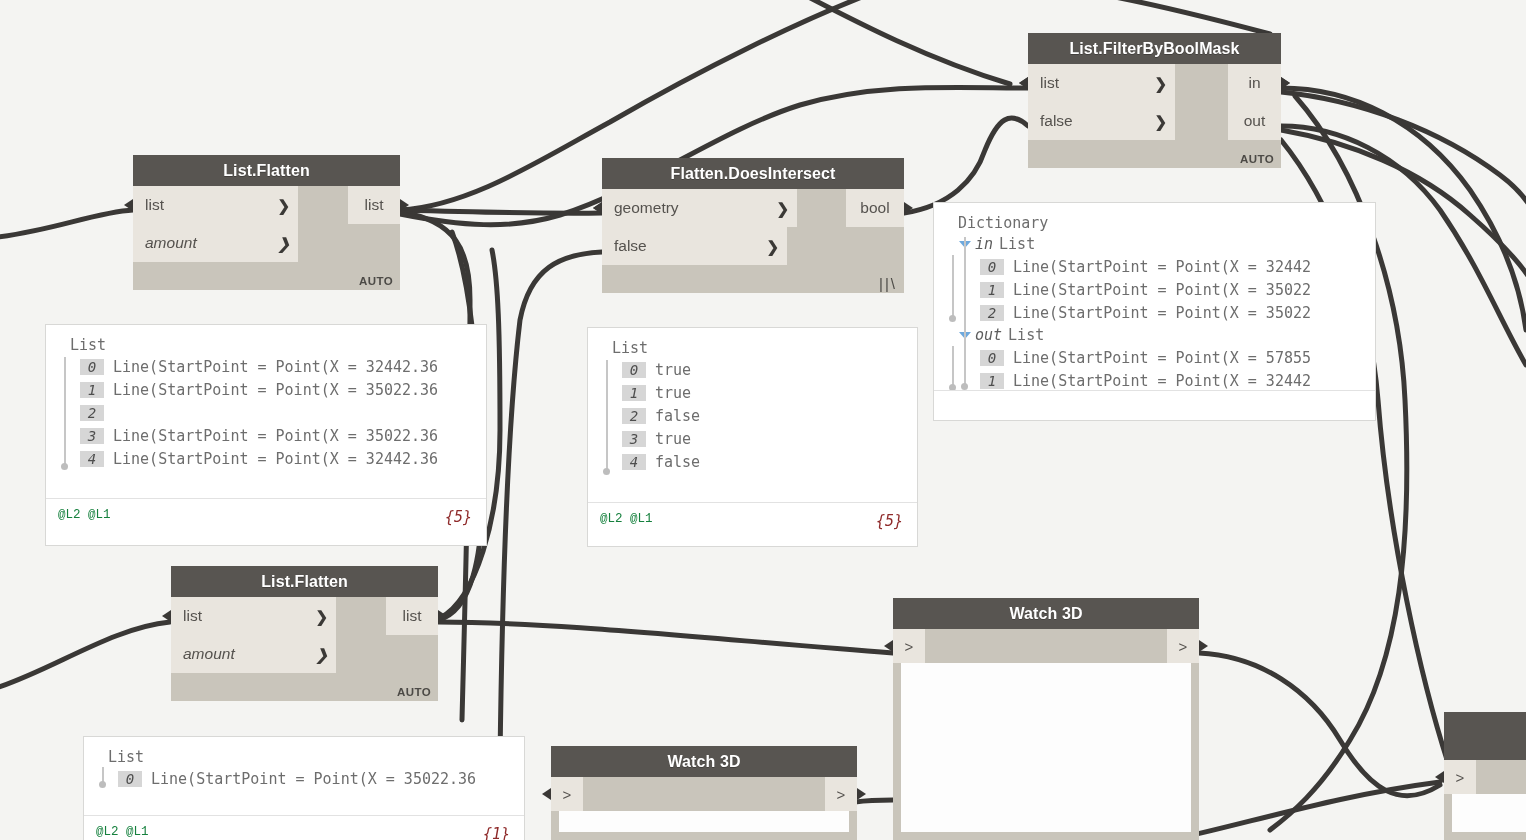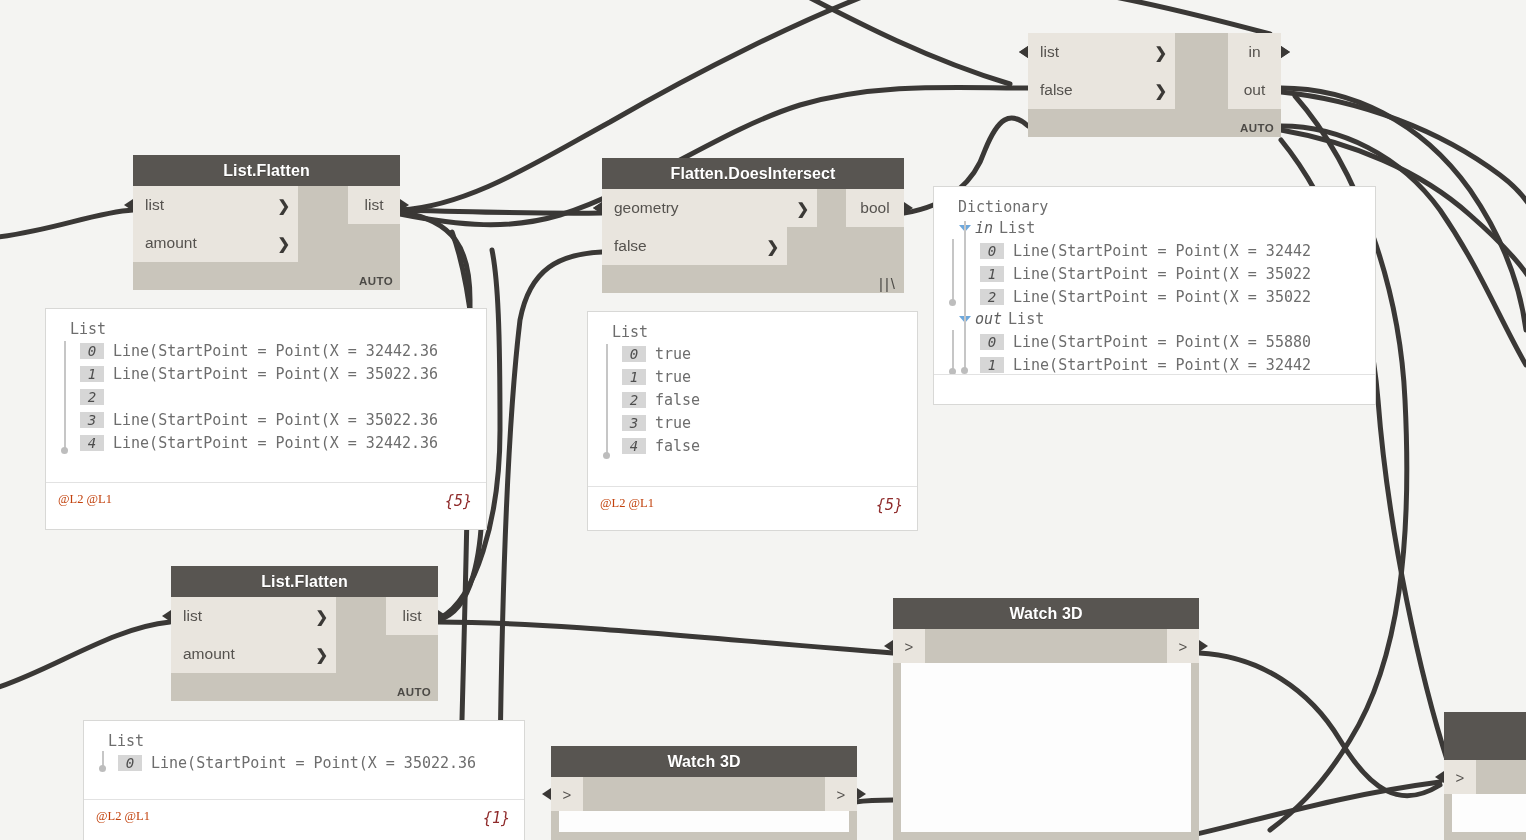--- a/index.html
+++ b/index.html
@@ -19,21 +19,21 @@
     height:31px;line-height:31px;white-space:nowrap;overflow:hidden;
     text-shadow:0 1px 0 rgba(0,0,0,.25);
   }
   .node-body{background:#c9c5bb;position:relative;}
   .prow{display:flex;align-items:stretch;}
   .pin{
     background:#e9e5de;display:flex;align-items:center;
     padding:0 8px 0 12px;box-sizing:border-box;height:38px;
     color:#55524e;font-size:15.5px;justify-content:space-between;
   }
-  .pin.italic{}
+  .pin.italic{font-style:italic;}
   .chev{color:#3b3936;font-weight:bold;font-size:15px;line-height:1;}
   .pgap{flex:1;}
   .pout{
     background:#e9e5de;display:flex;align-items:center;justify-content:center;
     height:38px;box-sizing:border-box;color:#55524e;font-size:15.5px;padding:0 10px;
   }
   .node-foot{
     height:28px;position:relative;
   }
   .lacing{
@@ -46,40 +46,41 @@
   .nub{position:absolute;width:0;height:0;}
   .nub.in{border-top:6px solid transparent;border-bottom:6px solid transparent;border-right:9px solid #3a3836;left:-9px;}
   .nub.out{border-top:6px solid transparent;border-bottom:6px solid transparent;border-left:9px solid #3a3836;right:-9px;}
 
   
   .preview{
     position:absolute;background:#fff;border:1px solid #d8d8d6;
     box-sizing:border-box;
     font-family:"DejaVu Sans Mono", monospace;
     overflow:hidden;
+    margin-top:16px;
   }
   .pv-list{padding:10px 0 8px 0;position:relative;}
   .pv-title{font-size:15px;color:#6d6d6d;padding-left:24px;line-height:20px;}
   .pv-rows{position:relative;padding-left:12px;}
   .pv-row{display:flex;align-items:center;height:23px;padding-left:22px;}
   .pv-idx{
     background:#d6d6d6;color:#4e4e4e;font-style:italic;font-size:14px;
     min-width:18px;text-align:center;padding:0 3px;margin-right:9px;
   }
   .pv-val{font-size:15px;color:#6d6d6d;white-space:nowrap;}
   .pv-spine{
     position:absolute;width:2px;background:#c6c6c6;left:18px;
   }
   .pv-dot{position:absolute;width:7px;height:7px;border-radius:50%;background:#bdbdbd;left:15px;}
   .pv-foot{
     border-top:1px solid #e2e2e2;height:100%;
     display:flex;align-items:flex-start;justify-content:space-between;
     padding:9px 14px 0 12px;box-sizing:border-box;
   }
-  .pv-lvl{font-size:12.5px;color:#c2410c;font-family:Liberation Serif, serif;}
+  .pv-lvl{font-size:12.5px;color:#15803d;font-family:Liberation Mono, monospace;}
   .pv-cnt{font-size:15px;color:#8f2b2b;font-style:italic;font-family:"DejaVu Sans Mono",monospace;}
 
   
   .pv-dict{padding:10px 0 6px 0;position:relative;}
   .pv-grp{display:flex;align-items:center;height:22px;padding-left:22px;}
   .tri{width:0;height:0;border-left:6px solid transparent;border-right:6px solid transparent;border-top:7px solid #6ea8dc;margin-right:4px;}
   .grp-key{font-size:15px;color:#5d5d5d;font-style:italic;}
   .grp-type{font-size:15px;color:#6d6d6d;margin-left:6px;}
 
   
@@ -192,21 +193,21 @@
     <div class="pv-foot" style="height:67px;">
       <span class="pv-lvl">@L2 @L1</span>
       <span class="pv-cnt">{5}</span>
     </div>
   </div>
 
   <div class="node" id="n-doesintersect" style="left:602px;top:158px;width:302px;">
     <div class="node-header">Flatten.DoesIntersect</div>
     <div class="node-body">
       <div class="prow">
-        <div class="pin" style="width:215px;">
+        <div class="pin" style="width:195px;">
           <span>geometry</span>
           <span class="chev">❯</span>
         </div>
         <div class="pgap"></div>
         <div class="pout" style="width:58px;">
           <span>bool</span>
         </div>
         <span class="nub in" style="top:13px;"></span>
         <span class="nub out" style="top:13px;"></span>
       </div>
@@ -252,20 +253,21 @@
         </div>
       </div>
     </div>
     <div class="pv-foot" style="height:64px;">
       <span class="pv-lvl">@L2 @L1</span>
       <span class="pv-cnt">{5}</span>
     </div>
   </div>
 
   <div class="node" id="n-filter" style="left:1028px;top:33px;width:253px;">
+    <div class="node-header">List.FilterByBoolMask</div>
     <div class="node-body">
       <div class="prow">
         <div class="pin" style="width:147px;">
           <span>list</span>
           <span class="chev">❯</span>
         </div>
         <div class="pgap"></div>
         <div class="pout" style="width:53px;">
           <span>in</span>
         </div>
@@ -322,21 +324,21 @@
         <div class="pv-grp" style="padding-left:25px;">
           <span class="tri"></span>
           <span class="grp-key">out</span>
           <span class="grp-type">List</span>
         </div>
         <div class="pv-rows" style="padding-left:24px;position:relative;">
           <div class="pv-spine" style="left:18px;top:0px;height:40px;"></div>
           <div class="pv-dot" style="left:15px;top:38px;"></div>
           <div class="pv-row">
             <span class="pv-idx">0</span>
-            <span class="pv-val">Line(StartPoint = Point(X = 55880</span>
+            <span class="pv-val">Line(StartPoint = Point(X = 57855</span>
           </div>
           <div class="pv-row">
             <span class="pv-idx">1</span>
             <span class="pv-val">Line(StartPoint = Point(X = 32442</span>
           </div>
         </div>
       </div>
     </div>
     <div style="position:absolute;left:0;right:0;bottom:0;height:29px;border-top:1px solid #e2e2e2;"></div>
   </div>

